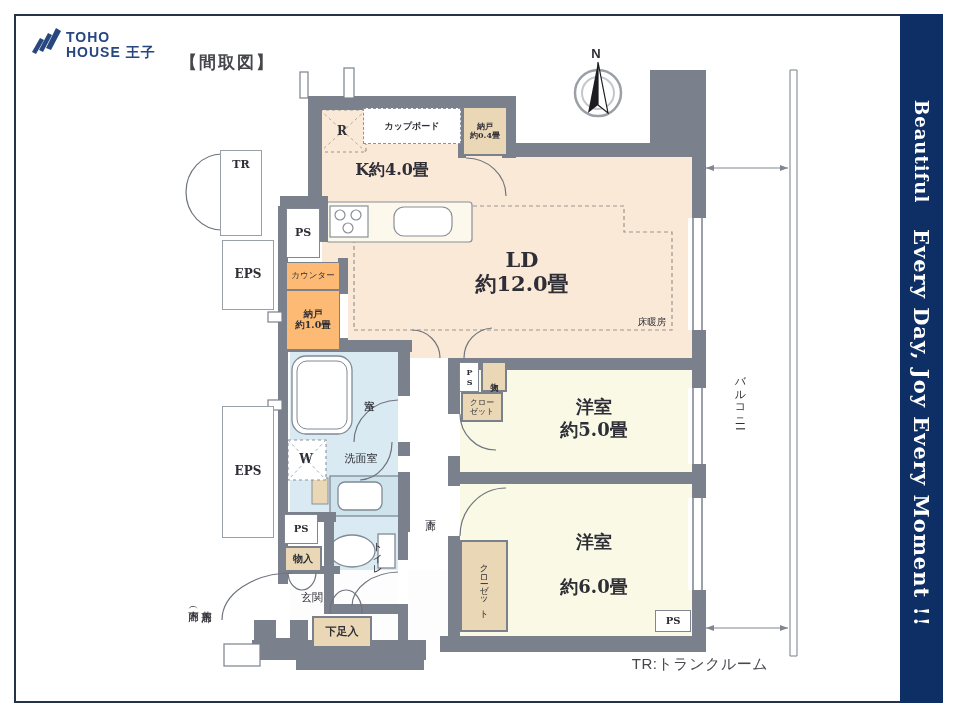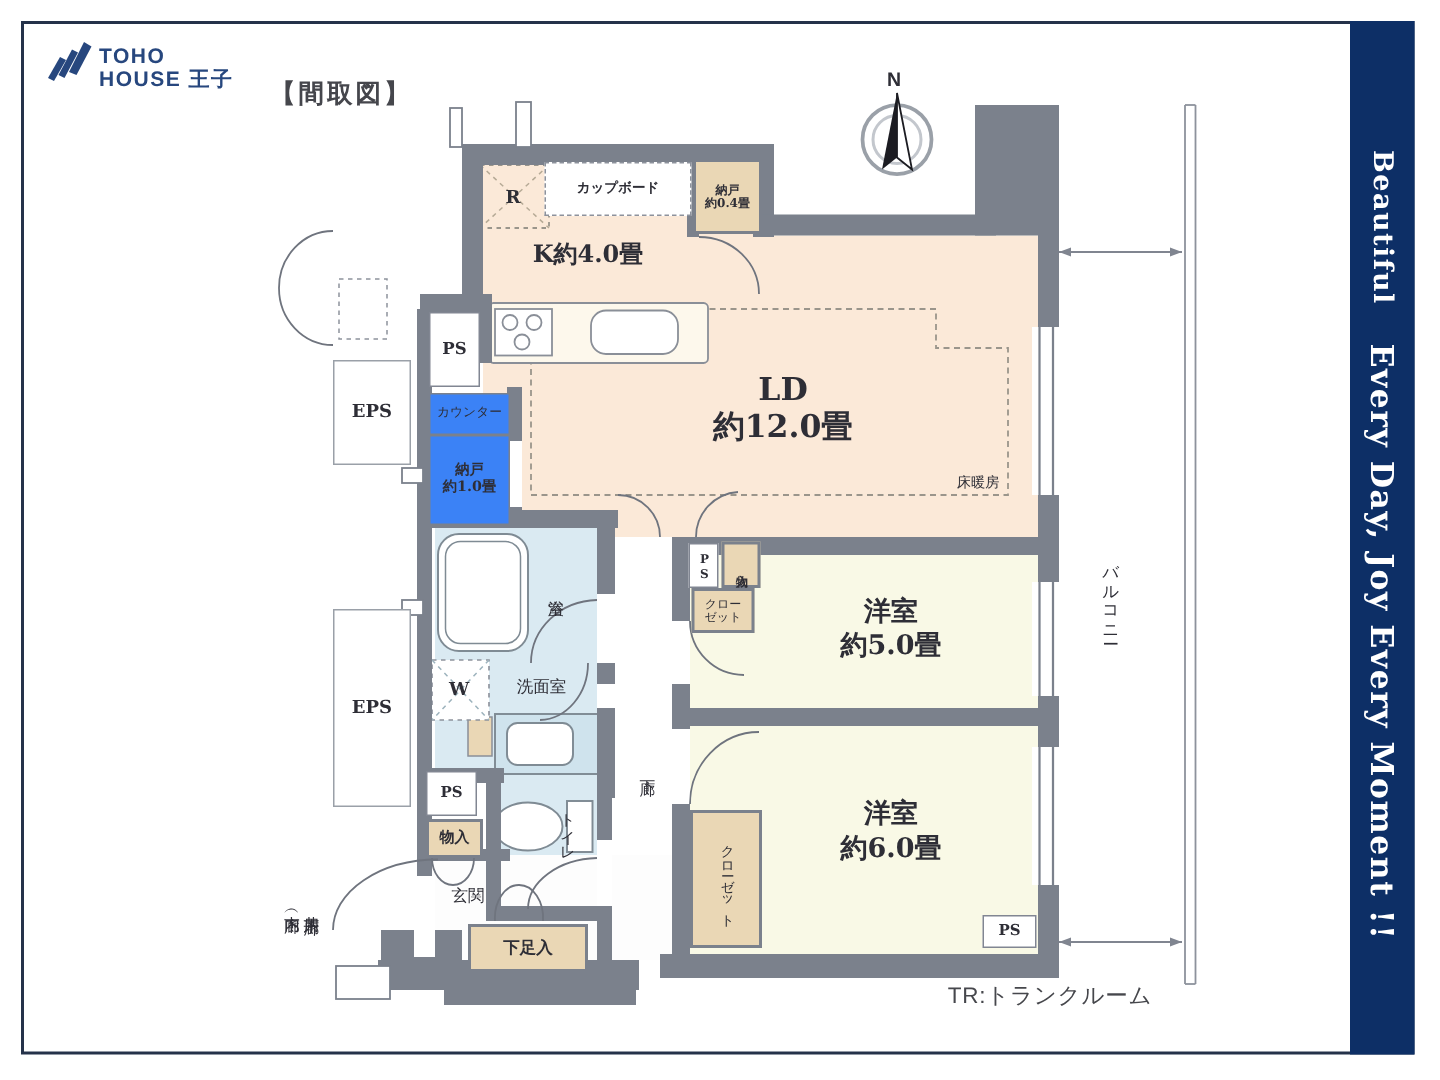--- a/index.html
+++ b/index.html
@@ -21,21 +21,21 @@
   .lbl{position:absolute;transform:translate(-50%,-50%);color:#2e2e36;white-space:nowrap;
        font-family:"DejaVu Serif","Liberation Serif",serif;text-align:center;}
   .b{font-weight:bold;}
   .v{writing-mode:vertical-rl;text-orientation:upright;}
   
   .box{position:absolute;box-sizing:border-box;display:flex;align-items:center;justify-content:center;
        flex-direction:column;font-family:"DejaVu Serif","Liberation Serif",serif;color:#2e2e36;
        text-align:center;line-height:1.15;}
   .white-box{background:#ffffff;border:1.5px solid #818692;}
   .tan-box{background:#ead7b5;border:2px solid #7b818c;}
-  .tan-lite{background:#3b82f6;border:1.5px solid #7b818c;}
+  .tan-lite{background:#fdba74;border:1.5px solid #7b818c;}
   .dash-box{background:#ffffff;border:1.2px dashed #8d929c;}
   .thin-box{background:#ffffff;border:1px solid #9aa0a8;}
   .note{font-family:"Liberation Sans",sans-serif;color:#46474c;}
 </style>
 </head>
 <body>
 
 <div class="sheet">
 
   <div class="frame"></div>
@@ -195,20 +195,23 @@
     <g>
       <circle cx="598" cy="93" r="23" fill="none" stroke="#9aa0a8" stroke-width="2.5"></circle>
       <circle cx="598" cy="93" r="16" fill="none" stroke="#c3c7cd" stroke-width="2"></circle>
       <polygon points="598,62 588,113 598,105" fill="#1c1c22"></polygon>
       <polygon points="598,62 608,113 598,105" fill="#ffffff" stroke="#1c1c22" stroke-width="1.2"></polygon>
     </g>
 
     <rect x="226" y="186" width="32" height="40" fill="none" stroke="#8d929c" stroke-width="1" stroke-dasharray="3,3"></rect>
   </svg>
 
+  <div class="box thin-box" style="left:220px;top:150px;width:42px;height:86px;justify-content:flex-start;padding-top:8px;font-size:11px;font-weight:bold;">
+    <span>TR</span>
+  </div>
   <div class="box thin-box" style="left:222px;top:240px;width:52px;height:70px;font-size:12px;font-weight:bold;">
     <span>EPS</span>
   </div>
   <div class="box thin-box" style="left:222px;top:406px;width:52px;height:132px;font-size:12px;font-weight:bold;">
     <span>EPS</span>
   </div>
 
   <div class="box white-box" style="left:286px;top:208px;width:34px;height:50px;font-size:11px;font-weight:bold;">
     <span>PS</span>
   </div>
@@ -238,35 +241,35 @@
   <div class="box tan-box" style="left:481px;top:361px;width:26px;height:31px;font-size:8px;font-weight:bold;">
     <span class="v" style="letter-spacing:0;">物入</span>
   </div>
   <div class="box tan-box" style="left:461px;top:392px;width:42px;height:30px;font-size:8px;font-family:Liberation Serif, serif;">
     <span>クロー</span>
     <span>ゼット</span>
   </div>
   <div class="box tan-box" style="left:460px;top:540px;width:48px;height:92px;font-size:9px;">
     <span class="v" style="letter-spacing:1px;">クローゼット</span>
   </div>
-  <div class="box tan-box" style="left:312px;top:616px;width:80px;height:32px;font-size:11px;font-weight:bold;">
+  <div class="box tan-box" style="left:312px;top:616px;width:60px;height:32px;font-size:11px;font-weight:bold;">
     <span>下足入</span>
   </div>
   <div class="box white-box" style="left:655px;top:610px;width:36px;height:22px;font-size:10px;font-weight:bold;">
     <span>PS</span>
   </div>
 
   <div class="lbl b" style="left:392px;top:170px;font-size:16px;">K約4.0畳</div>
   <div class="lbl b" style="left:522px;top:259px;font-size:21px;">LD</div>
   <div class="lbl b" style="left:522px;top:284px;font-size:21px;">約12.0畳</div>
   <div class="lbl" style="left:652px;top:322px;font-size:9.5px;">床暖房</div>
   <div class="lbl b" style="left:594px;top:407px;font-size:18px;">洋室</div>
   <div class="lbl b" style="left:594px;top:430px;font-size:18px;">約5.0畳</div>
   <div class="lbl b" style="left:594px;top:542px;font-size:18px;">洋室</div>
-  <div class="lbl b" style="left:594px;top:565px;font-size:18px;">約6.0畳</div>
+  <div class="lbl b" style="left:594px;top:587px;font-size:18px;">約6.0畳</div>
   <div class="lbl v" style="left:370px;top:392px;font-size:10.5px;">浴室</div>
   <div class="lbl" style="left:361px;top:458px;font-size:11px;">洗面室</div>
   <div class="lbl b" style="left:306px;top:459px;font-size:12px;">W</div>
   <div class="lbl b" style="left:342px;top:131px;font-size:12px;">R</div>
   <div class="lbl v" style="left:377px;top:552px;font-size:10px;">トイレ</div>
   <div class="lbl v" style="left:431px;top:512px;font-size:10.5px;">廊下</div>
   <div class="lbl" style="left:312px;top:597px;font-size:11px;">玄関</div>
   <div class="lbl v" style="left:739px;top:397px;font-size:11px;letter-spacing:1px;">バルコニー</div>
   <div class="lbl v" style="left:200px;top:604px;font-size:10.5px;line-height:13px;letter-spacing:1px;">
     <div>共用廊下</div>

